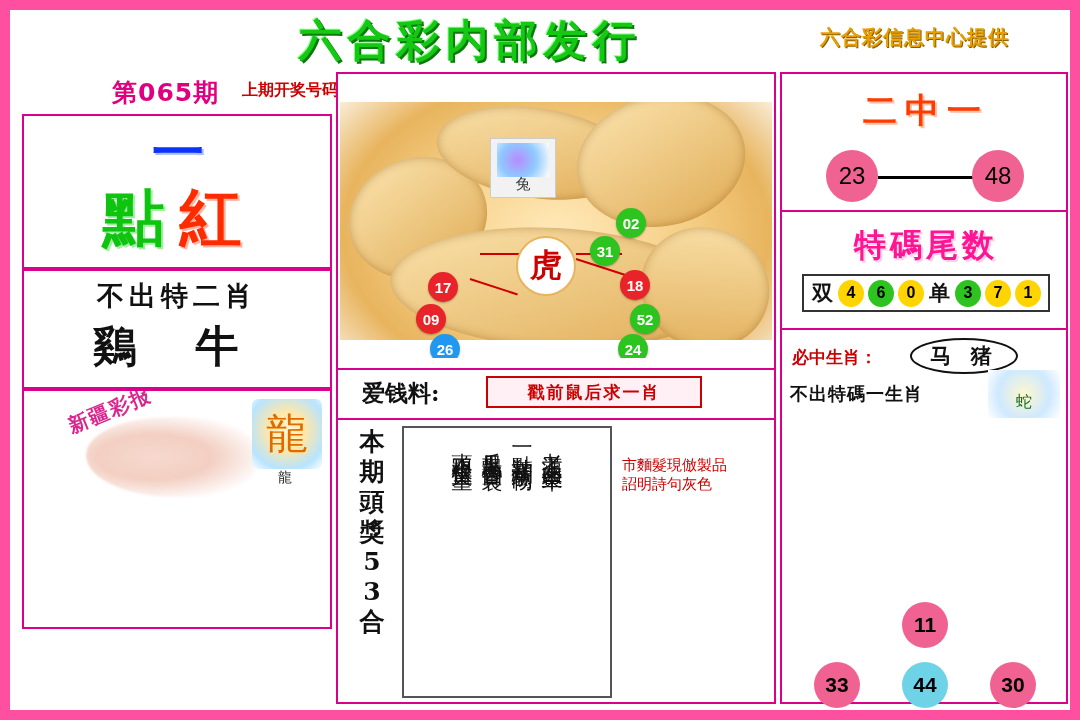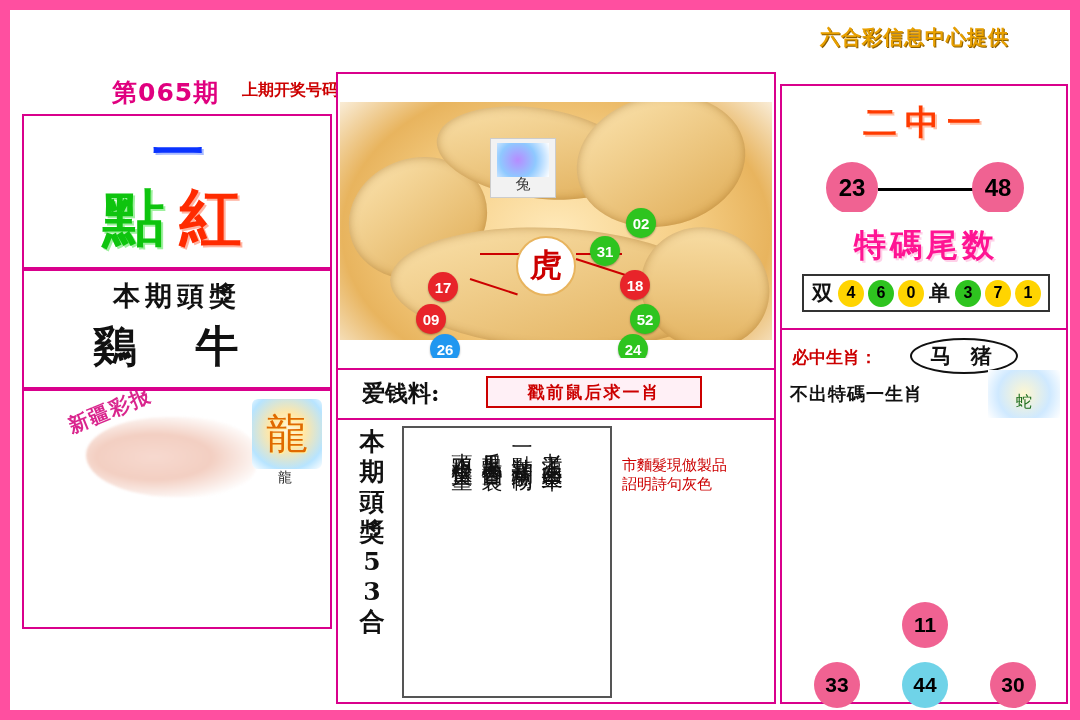--- a/index.html
+++ b/index.html
@@ -333,21 +333,21 @@
     position: absolute;
     left: 286px; top: 384px;
     font-size: 15px;
     color: #cc0000;
     line-height: 19px;
     white-space: pre;
     font-weight: normal;
   }
 
   
-  .rb1 { left:0; top:0; width:288px; height:140px;margin-top:12px; }
+  .rb1 { left:0; top:0; width:288px; height:140px; }
   .rb2 { left:0; top:140px; width:288px; height:118px; border-top:none; }
   .rb3 { left:0; top:258px; width:288px; height:97px; border-top:none; }
   .rb4 { left:0; top:350px; width:288px; height:282px; border-top:none; }
 
   .r-title {
     position: absolute;
     width: 288px;
     text-align: center;
     font-weight: bold;
     font-family: "DejaVu Serif", serif;
@@ -357,21 +357,21 @@
     font-size: 34px;
     letter-spacing: 8px;
     color: #ff3b00;
     text-shadow: 2px 2px 0 #ffc0a8;
   }
   .ball {
     position: absolute;
     width: 52px; height: 52px;
     border-radius: 50%;
     display: flex; align-items: center; justify-content: center;
-    font-size: 24px; font-weight: bold; color: #000000;
+    font-size: 24px; font-weight: normal; color: #000000;
     font-family: "Liberation Sans", sans-serif;
   }
   .connector {
     position: absolute;
     height: 3px;
     background: #000000;
   }
   .tail-title {
     top: 12px;
     font-size: 32px;
@@ -462,39 +462,40 @@
   }
 </style>
 </head>
 <body>
 
 <div id="page">
   <div class="frame"></div>
   <div class="inner-bg"></div>
 
   <div class="banner">
+    <div class="banner-title">六合彩内部发行</div>
     <div class="banner-sub">六合彩信息中心提供</div>
   </div>
 
   <div class="period">第065期</div>
   <div class="prev-label">上期开奖号码：08-23-40-44-34-02+18</div>
   <div class="lamp-note">请配合紫光灯</div>
 
   <div class="col-left">
     <div class="box lb2"></div>
     <div class="box lb3"></div>
     <div class="box lb4"></div>
 
     <div class="slogan-one s1">一</div>
     <div class="slogan-row">
       <span class="s2" style="font-size:62px;font-weight:bold;font-family:'DejaVu Serif',serif;letter-spacing:10px;text-shadow:2px 2px 0 #9ef09e;">點</span>
       <span class="s3" style="font-size:62px;font-weight:bold;font-family:'DejaVu Serif',serif;letter-spacing:10px;text-shadow:2px 2px 0 #ffb3a0;">紅</span>
     </div>
 
-    <div class="no-special">本期頭獎</div>
+    <div class="no-special">不出特二肖</div>
     <div class="zodiac-pair">鷄  牛</div>
 
     <div class="photo-area">
       <div class="photo-blob"></div>
       <div class="photo-wm">新疆彩报</div>
       <div class="dragon-thumb">
         <div class="dragon-thumb-glyph">龍</div>
       </div>
       <div class="dragon-label">龍</div>
 
@@ -521,21 +522,21 @@
         <div class="txt">兔</div>
       </div>
 
       <div class="arrow-line" style="left:140px; top:175px; width:42px;"></div>
       <div class="arrow-line" style="left:130px; top:200px; width:50px; transform:rotate(18deg);"></div>
       <div class="arrow-line" style="left:236px; top:175px; width:46px;"></div>
       <div class="arrow-line" style="left:236px; top:180px; width:56px; transform:rotate(18deg);"></div>
 
       <div class="center-char" style="left:176px; top:158px; width:56px; height:56px;">虎</div>
 
-      <div class="num-bubble" style="left:286px; top:130px; background:#2ec41f;">02</div>
+      <div class="num-bubble" style="left:276px; top:130px; background:#2ec41f;">02</div>
       <div class="num-bubble" style="left:250px; top:158px; background:#2ec41f;">31</div>
       <div class="num-bubble" style="left:88px; top:194px; background:#e8242a;">17</div>
       <div class="num-bubble" style="left:280px; top:192px; background:#e8242a;text-align:center;">18</div>
       <div class="num-bubble" style="left:76px; top:226px; background:#e8242a;">09</div>
       <div class="num-bubble" style="left:290px; top:226px; background:#2ec41f;">52</div>
       <div class="num-bubble" style="left:90px; top:256px; background:#2097f0;">26</div>
       <div class="num-bubble" style="left:278px; top:256px; background:#2ec41f;">24</div>
     </div>
 
     <div class="money-label">爱钱料:</div>

